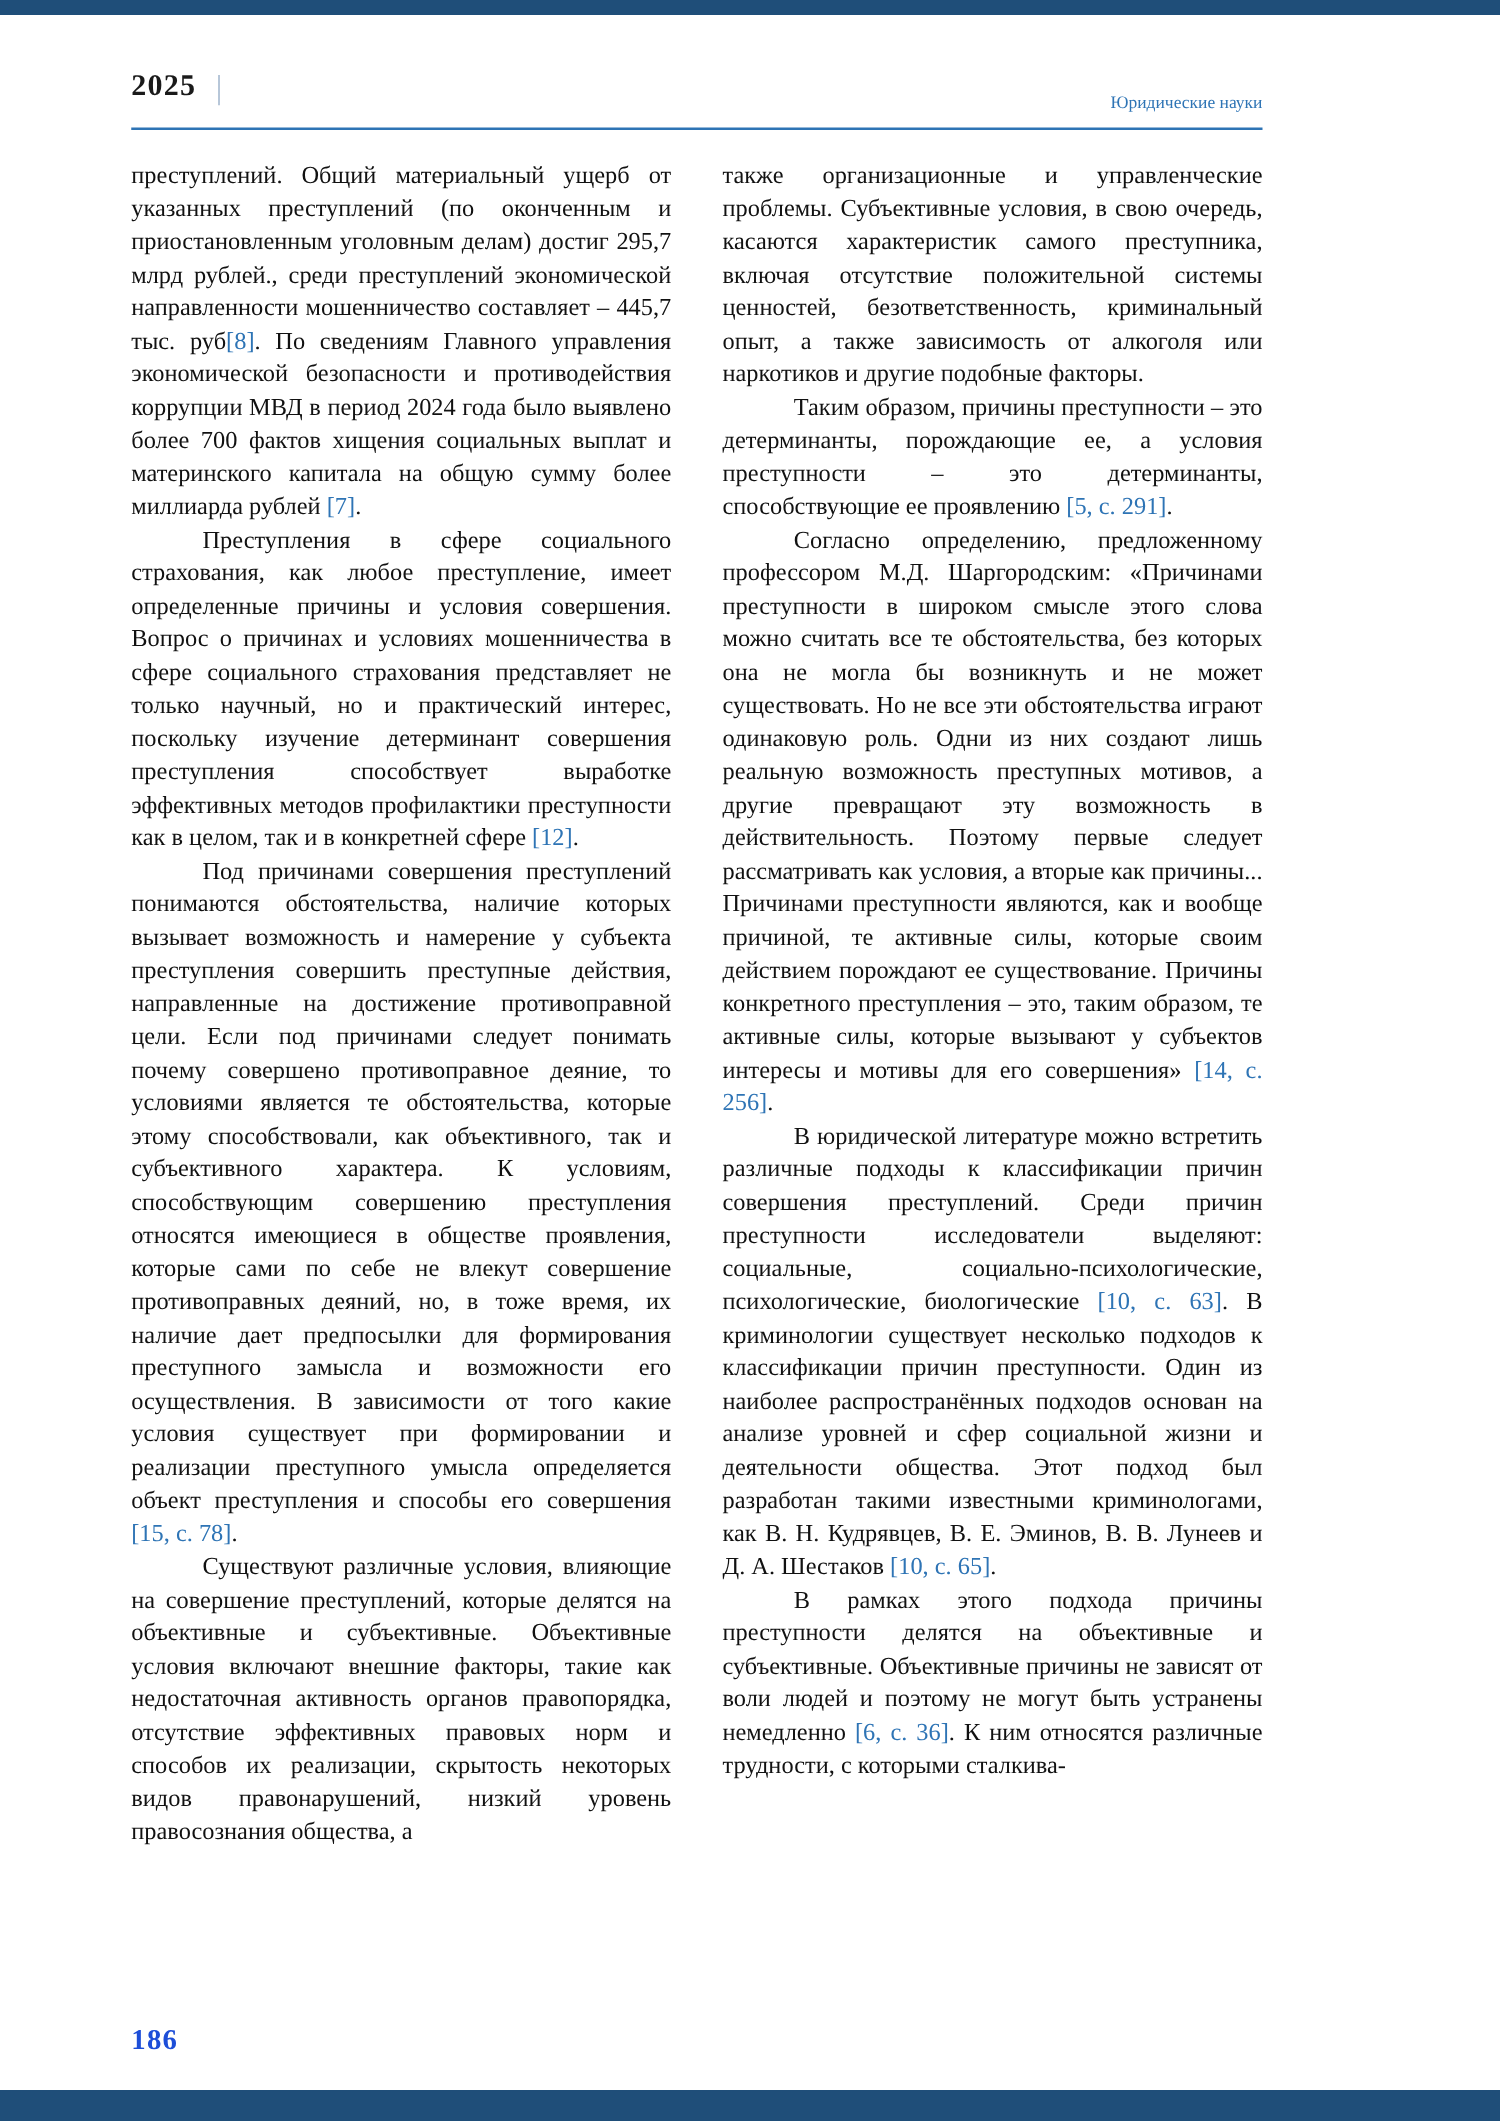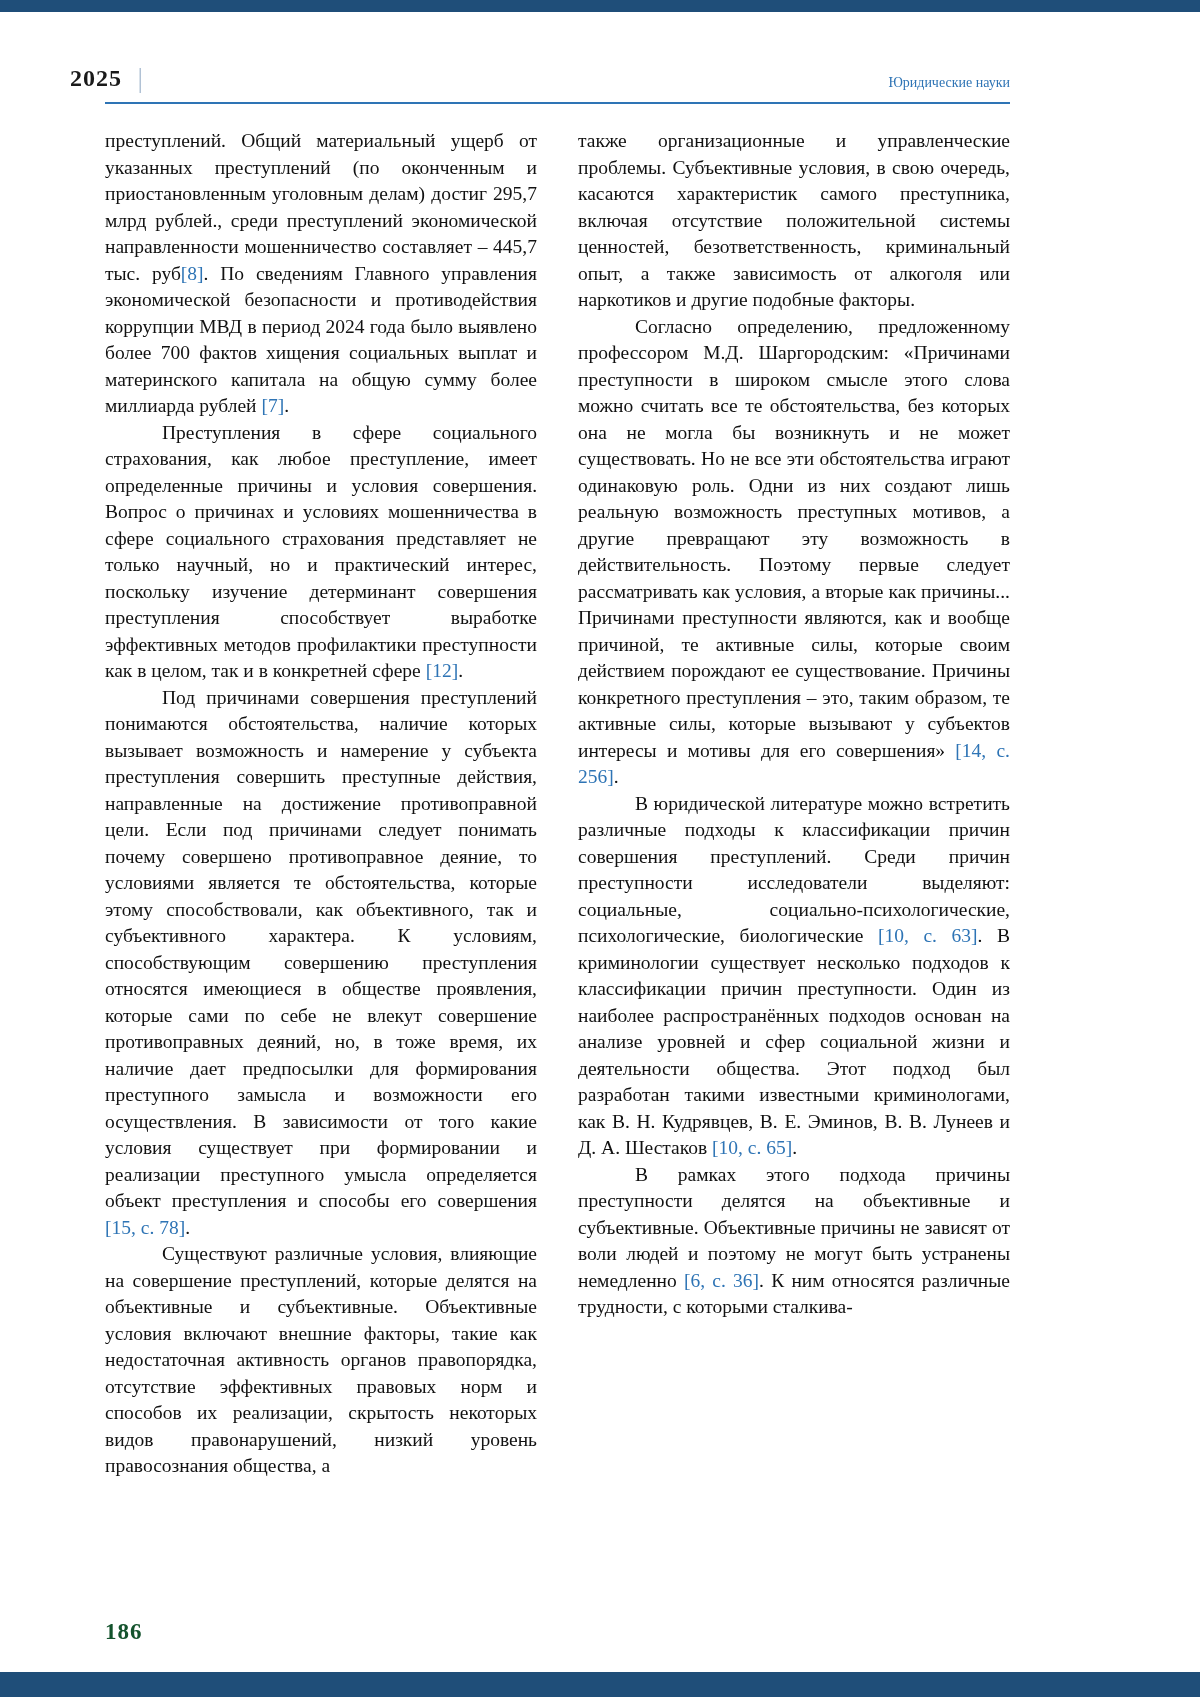--- a/index.html
+++ b/index.html
@@ -18,22 +18,22 @@
     background: var(--bar, #1f4e79);
   }
   .bottombar {
     position: absolute; bottom: 0; left: 0; right: 0;
     height: 25px;
     background: var(--bar, #1f4e79);
   }
   .header {
     display: flex;
     justify-content: space-between;
-    align-items: flex-end;
-    padding: 56px 190px 0 70px;
+    align-items: flex-start;
+    padding: 56px 190px 0 105px;
   }
   .year-block { display: flex; align-items: center; gap: 16px; }
   .year {
     font-size: 24px;
     font-weight: bold;
     color: #1a1a1a;
     letter-spacing: 1px;
   }
   .vbar {
     font-size: 22px;
@@ -69,21 +69,21 @@
   .para.indent { text-indent: 57px; }
   .cite { color: var(--citation, #2e74b5); }
   .footer {
     position: absolute;
     left: 105px;
     bottom: 52px;
   }
   .pagenum {
     font-size: 23px;
     font-weight: bold;
-    color: #14532d;
+    color: #1d4ed8;
     letter-spacing: 1px;
   }
 </style>
 </head>
 <body>
 
 <div class="page">
 
   <div class="topbar"></div>
 
@@ -101,20 +101,21 @@
 
   <main class="columns">
     <section class="col">
         <p class="para">преступлений. Общий материальный ущерб от указанных преступлений (по оконченным и приостановленным уголовным делам) достиг 295,7 млрд рублей., среди преступлений экономической направленности мошенничество составляет – 445,7 тыс. руб<span class="cite">[8]</span>. По сведениям Главного управления экономической безопасности и противодействия коррупции МВД в период 2024 года было выявлено более 700 фактов хищения социальных выплат и материнского капитала на общую сумму более миллиарда рублей <span class="cite">[7]</span>.</p>
         <p class="para indent">Преступления в сфере социального страхования, как любое преступление, имеет определенные причины и условия совершения. Вопрос о причинах и условиях мошенничества в сфере социального страхования представляет не только научный, но и практический интерес, поскольку изучение детерминант совершения преступления способствует выработке эффективных методов профилактики преступности как в целом, так и в конкретней сфере <span class="cite">[12]</span>.</p>
         <p class="para indent">Под причинами совершения преступлений понимаются обстоятельства, наличие которых вызывает возможность и намерение у субъекта преступления совершить преступные действия, направленные на достижение противоправной цели. Если под причинами следует понимать почему совершено противоправное деяние, то условиями является те обстоятельства, которые этому способствовали, как объективного, так и субъективного характера. К условиям, способствующим совершению преступления относятся имеющиеся в обществе проявления, которые сами по себе не влекут совершение противоправных деяний, но, в тоже время, их наличие дает предпосылки для формирования преступного замысла и возможности его осуществления. В зависимости от того какие условия существует при формировании и реализации преступного умысла определяется объект преступления и способы его совершения <span class="cite">[15, с. 78]</span>.</p>
         <p class="para indent">Существуют различные условия, влияющие на совершение преступлений, которые делятся на объективные и субъективные. Объективные условия включают внешние факторы, такие как недостаточная активность органов правопорядка, отсутствие эффективных правовых норм и способов их реализации, скрытость некоторых видов правонарушений, низкий уровень правосознания общества, а</p>
       </section>
     <section class="col">
         <p class="para">также организационные и управленческие проблемы. Субъективные условия, в свою очередь, касаются характеристик самого преступника, включая отсутствие положительной системы ценностей, безответственность, криминальный опыт, а также зависимость от алкоголя или наркотиков и другие подобные факторы.</p>
+        <p class="para indent">Таким образом, причины преступности – это детерминанты, порождающие ее, а условия преступности – это детерминанты, способствующие ее проявлению <span class="cite">[5, с. 291]</span>.</p>
         <p class="para indent">Согласно определению, предложенному профессором М.Д. Шаргородским: «Причинами преступности в широком смысле этого слова можно считать все те обстоятельства, без которых она не могла бы возникнуть и не может существовать. Но не все эти обстоятельства играют одинаковую роль. Одни из них создают лишь реальную возможность преступных мотивов, а другие превращают эту возможность в действительность. Поэтому первые следует рассматривать как условия, а вторые как причины... Причинами преступности являются, как и вообще причиной, те активные силы, которые своим действием порождают ее существование. Причины конкретного преступления – это, таким образом, те активные силы, которые вызывают у субъектов интересы и мотивы для его совершения» <span class="cite">[14, с. 256]</span>.</p>
         <p class="para indent">В юридической литературе можно встретить различные подходы к классификации причин совершения преступлений. Среди причин преступности исследователи выделяют: социальные, социально-психологические, психологические, биологические <span class="cite">[10, с. 63]</span>. В криминологии существует несколько подходов к классификации причин преступности. Один из наиболее распространённых подходов основан на анализе уровней и сфер социальной жизни и деятельности общества. Этот подход был разработан такими известными криминологами, как В. Н. Кудрявцев, В. Е. Эминов, В. В. Лунеев и Д. А. Шестаков <span class="cite">[10, с. 65]</span>.</p>
         <p class="para indent">В рамках этого подхода причины преступности делятся на объективные и субъективные. Объективные причины не зависят от воли людей и поэтому не могут быть устранены немедленно <span class="cite">[6, с. 36]</span>. К ним относятся различные трудности, с которыми сталкива-</p>
       </section>
   </main>
 
   <div class="footer">
     <span class="pagenum">186</span>
   </div>
 

